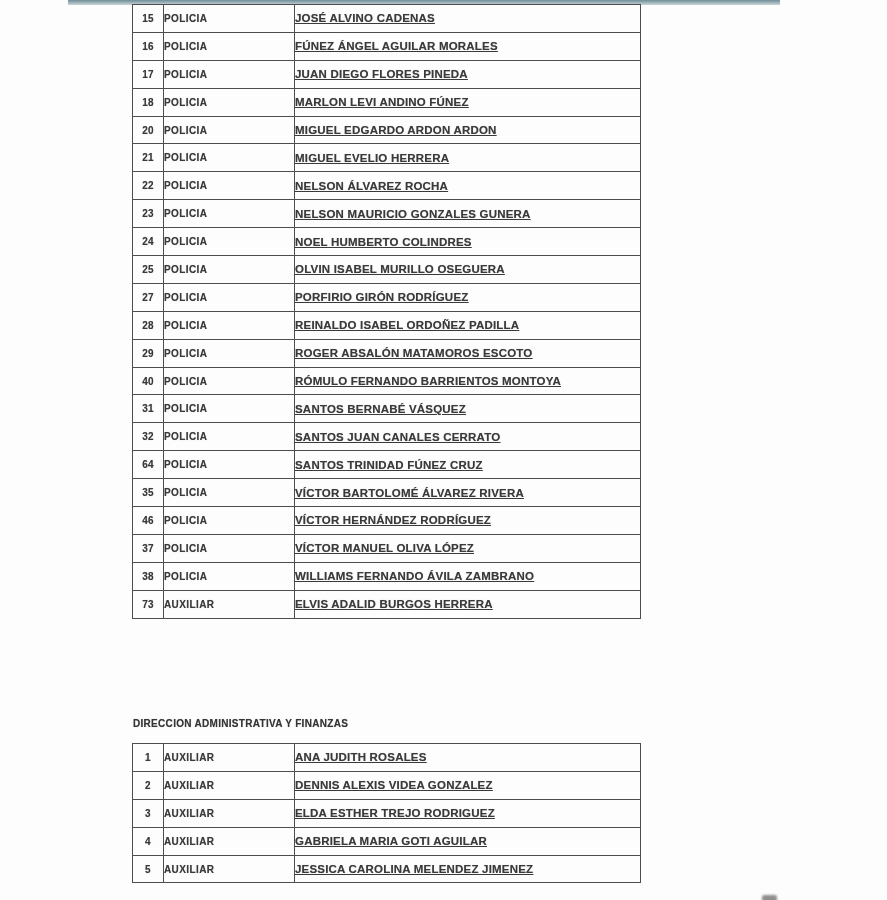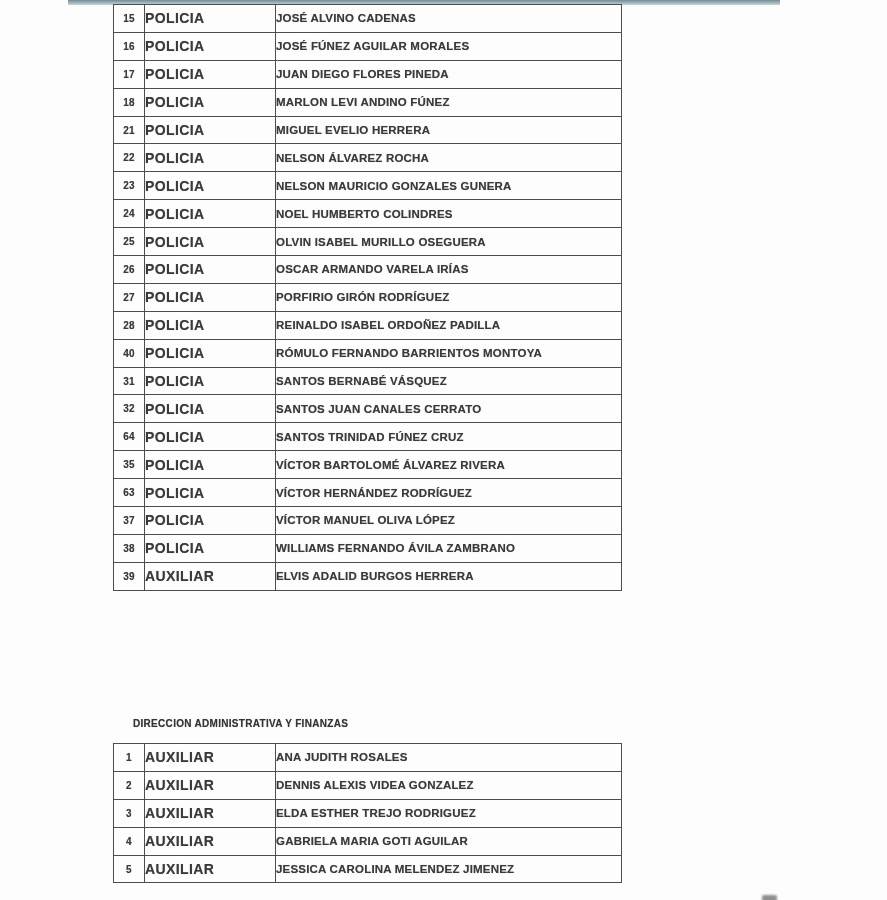--- a/index.html
+++ b/index.html
@@ -19,42 +19,42 @@
     position: absolute;
     left: 68px;
     top: 0;
     width: 712px;
     height: 5px;
     background: linear-gradient(to bottom, #6f8d97, #c9d5d9);
   }
 
   table.roster {
     position: absolute;
-    left: 113px;
+    left: 132px;
     width: 463px;
     border-collapse: collapse;
     table-layout: fixed;
   }
   #table-policia { top: 4px; }
   #table-admin   { top: 743px; }
 
   table.roster td {
     border: 1.5px solid #4d4d4d;
     height: 26.9px;
     padding: 0;
     overflow: hidden;
     white-space: nowrap;
     color: #3a3a3a;
     font-weight: 700;
     text-shadow: 0 0 0.7px rgba(70,70,70,0.55);
     vertical-align: middle;
   }
   td.cell-num  { width: 30px;  text-align: center; font-size: 10px; letter-spacing: 0.2px; }
-  td.cell-role { width: 130px; padding-left: 8px;  font-size: 14px; letter-spacing: 0.4px; }
-  td.cell-name { width: 345px; padding-left: 10px; font-size: 11.5px; letter-spacing: 0.2px; }
+  td.cell-role { width: 130px; padding-left: 8px;  font-size: 10px; letter-spacing: 0.4px; }
+  td.cell-name { width: 345px; padding-left: 10px; font-size: 11.5px; letter-spacing: 0.2px; text-decoration: underline; }
 
   .section-heading {
     position: absolute;
     left: 133px;
     top: 690px;
     font-size: 10px;
     font-weight: 800;
     color: #353535;
     letter-spacing: 0.3px;
     text-shadow: 0 0 0.7px rgba(60,60,60,0.55);
@@ -84,33 +84,38 @@
   <table class="roster" id="table-policia">
     <tbody>
         <tr>
           <td class="cell-num">15</td>
           <td class="cell-role">POLICIA</td>
           <td class="cell-name">JOSÉ ALVINO CADENAS</td>
         </tr>
         <tr>
           <td class="cell-num">16</td>
           <td class="cell-role">POLICIA</td>
-          <td class="cell-name">JOSÉ FÚNEZ  AGUILAR MORALES</td>
+          <td class="cell-name">FÚNEZ ÁNGEL  AGUILAR MORALES</td>
         </tr>
         <tr>
           <td class="cell-num">17</td>
           <td class="cell-role">POLICIA</td>
           <td class="cell-name">JUAN DIEGO FLORES PINEDA</td>
         </tr>
         <tr>
           <td class="cell-num">18</td>
           <td class="cell-role">POLICIA</td>
           <td class="cell-name">MARLON LEVI ANDINO FÚNEZ</td>
         </tr>
         <tr>
+          <td class="cell-num">20</td>
+          <td class="cell-role">POLICIA</td>
+          <td class="cell-name">MIGUEL EDGARDO ARDON ARDON</td>
+        </tr>
+        <tr>
           <td class="cell-num">21</td>
           <td class="cell-role">POLICIA</td>
           <td class="cell-name">MIGUEL EVELIO HERRERA</td>
         </tr>
         <tr>
           <td class="cell-num">22</td>
           <td class="cell-role">POLICIA</td>
           <td class="cell-name">NELSON ÁLVAREZ ROCHA</td>
         </tr>
         <tr>
@@ -122,35 +127,35 @@
           <td class="cell-num">24</td>
           <td class="cell-role">POLICIA</td>
           <td class="cell-name">NOEL HUMBERTO COLINDRES</td>
         </tr>
         <tr>
           <td class="cell-num">25</td>
           <td class="cell-role">POLICIA</td>
           <td class="cell-name">OLVIN ISABEL MURILLO OSEGUERA</td>
         </tr>
         <tr>
-          <td class="cell-num">26</td>
-          <td class="cell-role">POLICIA</td>
-          <td class="cell-name">OSCAR ARMANDO VARELA IRÍAS</td>
-        </tr>
-        <tr>
           <td class="cell-num">27</td>
           <td class="cell-role">POLICIA</td>
           <td class="cell-name">PORFIRIO GIRÓN RODRÍGUEZ</td>
         </tr>
         <tr>
           <td class="cell-num">28</td>
           <td class="cell-role">POLICIA</td>
           <td class="cell-name">REINALDO ISABEL ORDOÑEZ PADILLA</td>
         </tr>
         <tr>
+          <td class="cell-num">29</td>
+          <td class="cell-role">POLICIA</td>
+          <td class="cell-name">ROGER ABSALÓN MATAMOROS ESCOTO</td>
+        </tr>
+        <tr>
           <td class="cell-num">40</td>
           <td class="cell-role">POLICIA</td>
           <td class="cell-name">RÓMULO FERNANDO  BARRIENTOS MONTOYA</td>
         </tr>
         <tr>
           <td class="cell-num">31</td>
           <td class="cell-role">POLICIA</td>
           <td class="cell-name">SANTOS BERNABÉ VÁSQUEZ</td>
         </tr>
         <tr>
@@ -162,36 +167,36 @@
           <td class="cell-num">64</td>
           <td class="cell-role">POLICIA</td>
           <td class="cell-name">SANTOS TRINIDAD FÚNEZ CRUZ</td>
         </tr>
         <tr>
           <td class="cell-num">35</td>
           <td class="cell-role">POLICIA</td>
           <td class="cell-name">VÍCTOR BARTOLOMÉ  ÁLVAREZ RIVERA</td>
         </tr>
         <tr>
-          <td class="cell-num">63</td>
+          <td class="cell-num">46</td>
           <td class="cell-role">POLICIA</td>
           <td class="cell-name">VÍCTOR HERNÁNDEZ RODRÍGUEZ</td>
         </tr>
         <tr>
           <td class="cell-num">37</td>
           <td class="cell-role">POLICIA</td>
           <td class="cell-name">VÍCTOR MANUEL OLIVA LÓPEZ</td>
         </tr>
         <tr>
           <td class="cell-num">38</td>
           <td class="cell-role">POLICIA</td>
           <td class="cell-name">WILLIAMS FERNANDO  ÁVILA ZAMBRANO</td>
         </tr>
         <tr>
-          <td class="cell-num">39</td>
+          <td class="cell-num">73</td>
           <td class="cell-role">AUXILIAR</td>
           <td class="cell-name">ELVIS ADALID BURGOS HERRERA</td>
         </tr>
       </tbody>
   </table>
 
   <div class="section-heading">DIRECCION ADMINISTRATIVA Y FINANZAS</div>
 
   <table class="roster" id="table-admin">
     <tbody>

